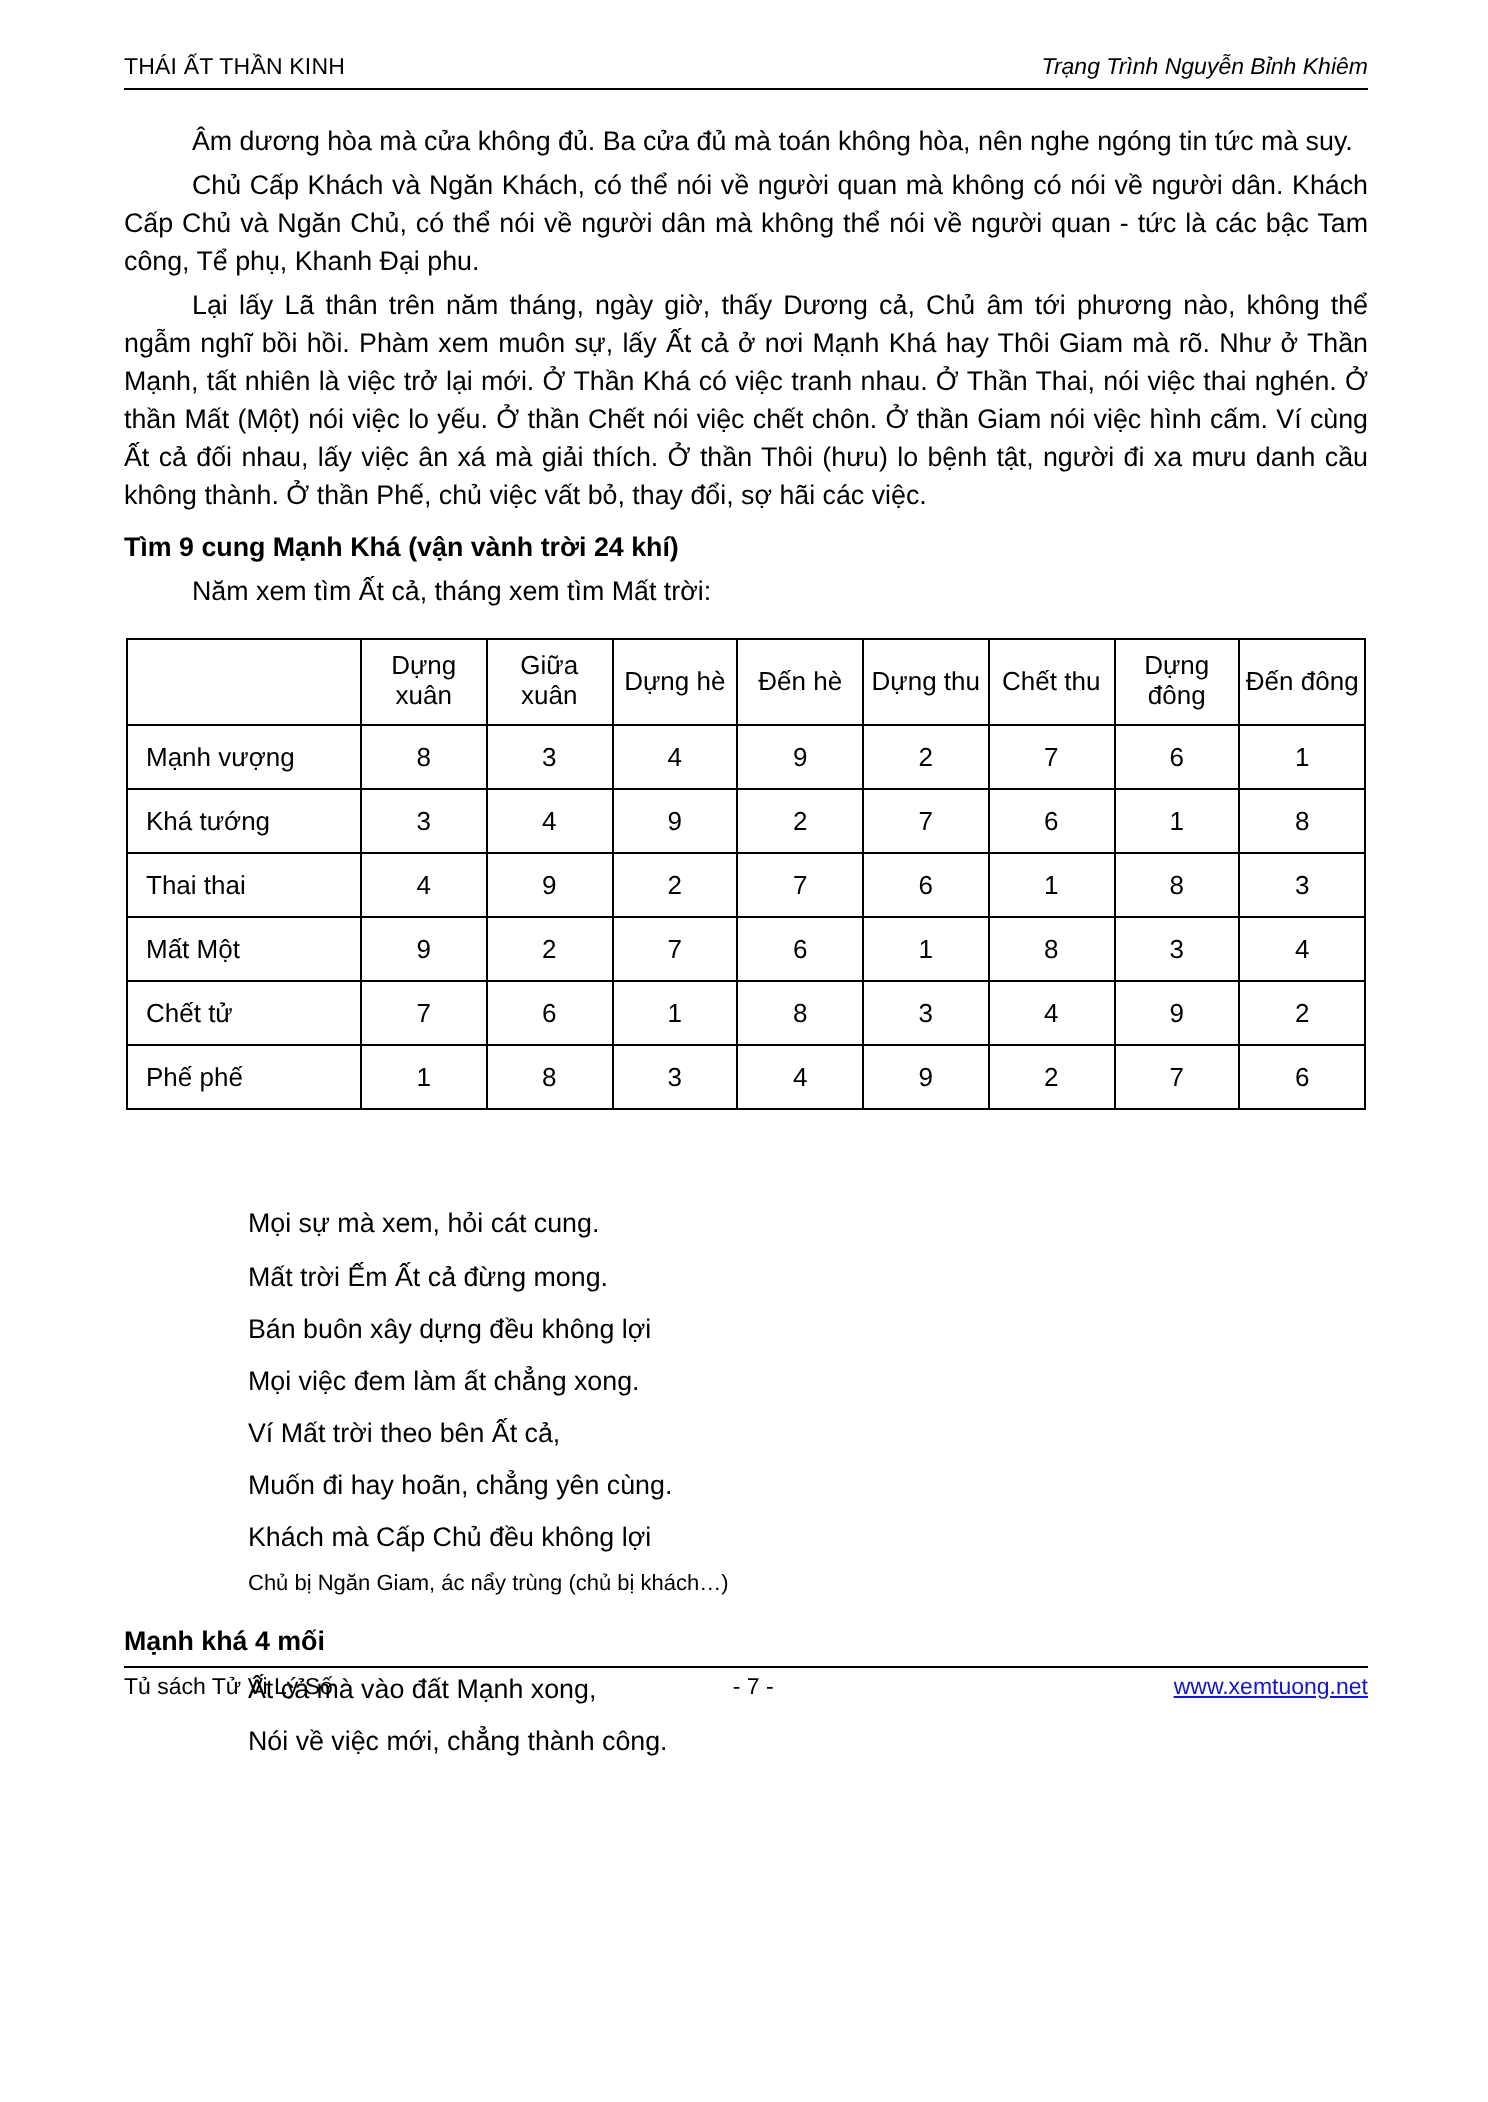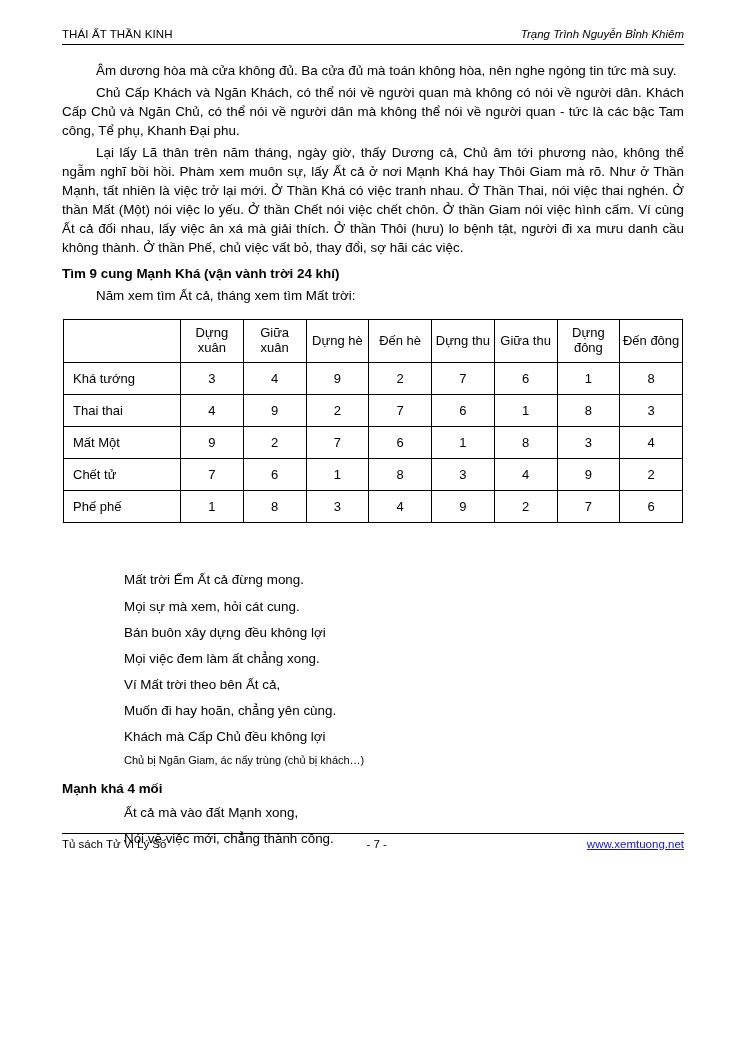--- a/index.html
+++ b/index.html
@@ -154,27 +154,38 @@
 
     <table class="grid">
       <thead>
         <tr>
           <td class="corner"></td>
           <td>Dựng xuân</td>
           <td>Giữa xuân</td>
           <td>Dựng hè</td>
           <td>Đến hè</td>
           <td>Dựng thu</td>
-          <td>Giữa thu</td>
+          <td>Chết thu</td>
           <td>Dựng đông</td>
           <td>Đến đông</td>
         </tr>
       </thead>
       <tbody>
         <tr>
+          <td class="rowlabel">Mạnh vượng</td>
+          <td>8</td>
+          <td>3</td>
+          <td>4</td>
+          <td>9</td>
+          <td>2</td>
+          <td>7</td>
+          <td>6</td>
+          <td>1</td>
+        </tr>
+        <tr>
           <td class="rowlabel">Khá tướng</td>
           <td>3</td>
           <td>4</td>
           <td>9</td>
           <td>2</td>
           <td>7</td>
           <td>6</td>
           <td>1</td>
           <td>8</td>
         </tr>
@@ -219,22 +230,22 @@
           <td>4</td>
           <td>9</td>
           <td>2</td>
           <td>7</td>
           <td>6</td>
         </tr>
       </tbody>
     </table>
 
     <div class="verse">
+      <div>Mọi sự mà xem, hỏi cát cung.</div>
       <div>Mất trời Ếm Ất cả đừng mong.</div>
-      <div>Mọi sự mà xem, hỏi cát cung.</div>
       <div>Bán buôn xây dựng đều không lợi</div>
       <div>Mọi việc đem làm ất chẳng xong.</div>
       <div>Ví Mất trời theo bên Ất cả,</div>
       <div>Muốn đi hay hoãn, chẳng yên cùng.</div>
       <div>Khách mà Cấp Chủ đều không lợi</div>
       <div class="small-note">Chủ bị Ngăn Giam, ác nẩy trùng (chủ bị khách…)</div>
     </div>
 
     <div class="section-bold">Mạnh khá 4 mối</div>
     <div class="tail">

